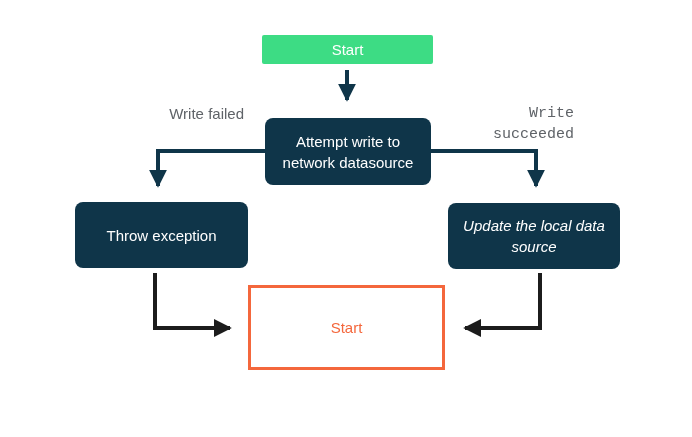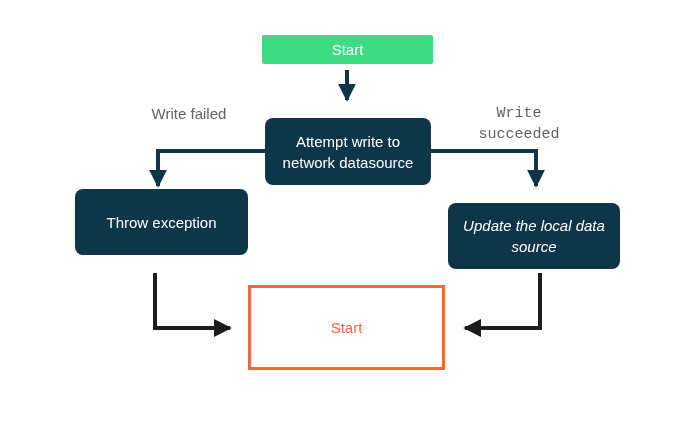--- a/index.html
+++ b/index.html
@@ -40,31 +40,31 @@
     color:var(--node-text);
     border-radius:2px;
   }
   .node-process{
     background:var(--node-fill);
     color:var(--node-text);
     border-radius:8px;
     padding:17px 14px;
   }
   .node-attempt{left:265px;top:118px;width:166px;height:67px;}
-  .node-throw{left:75px;top:189px;width:173px;height:66px;align-items:center;}
+  .node-throw{left:75px;top:202px;width:173px;height:66px;align-items:center;}
   .node-update{left:448px;top:203px;width:172px;height:66px;font-style:italic;}
   .node-done{
     left:248px;top:285px;width:197px;height:85px;
     background:var(--bg);
     border:3px solid var(--done-accent);
     color:var(--done-accent);
   }
   .edge-label{
     position:absolute;
-    text-align:center;
+    text-align:right;
     color:var(--label-gray);
     font-size:15px;line-height:21px;
     width:110px;
   }
   .label-failed{left:134px;top:103px;}
   .label-succeeded{left:464px;top:103px;font-family:Liberation Mono, monospace;}
 </style>
 </head>
 <body>
 

